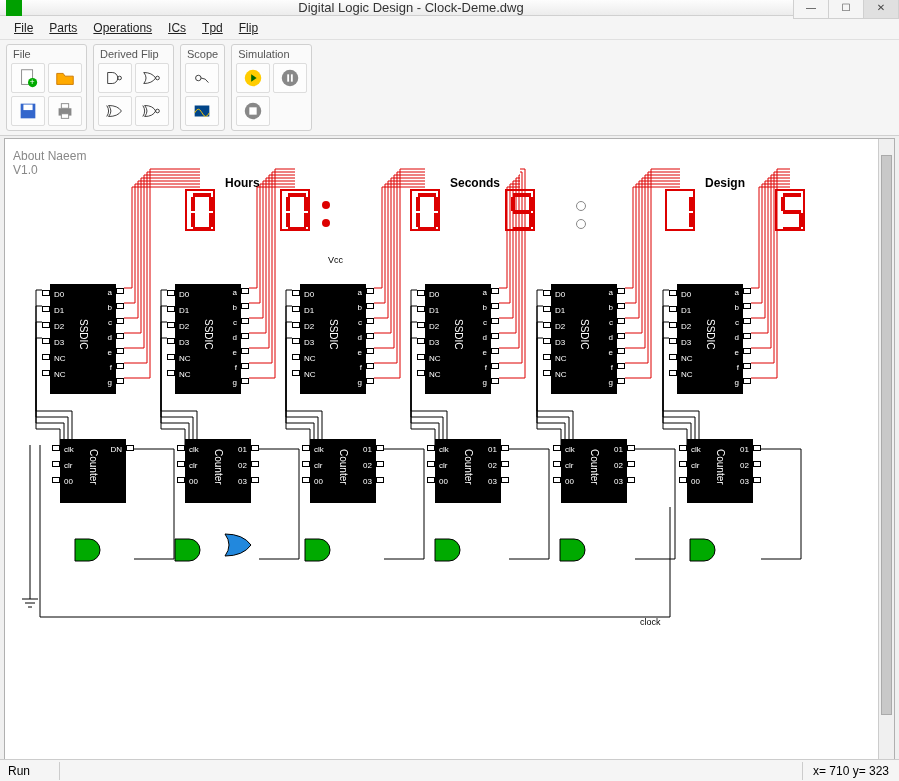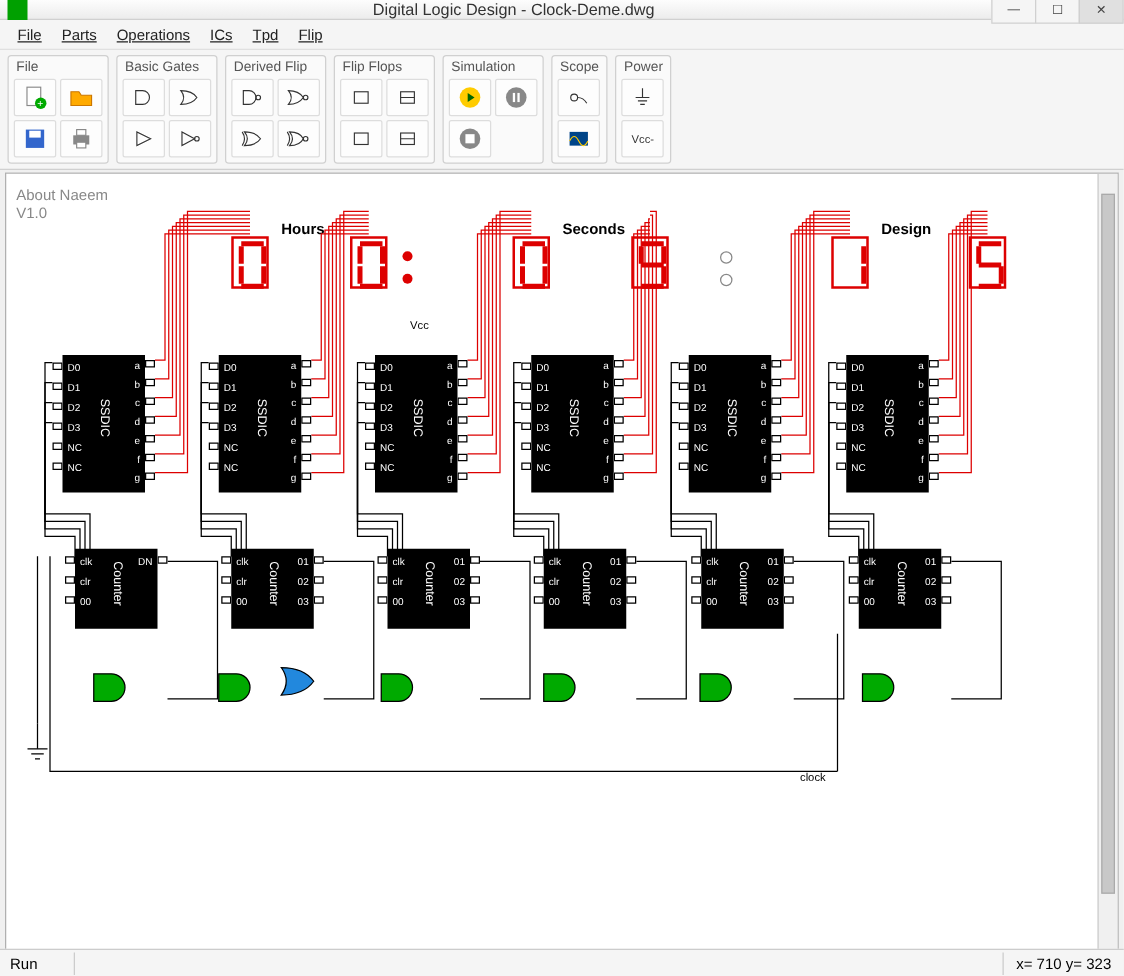--- a/index.html
+++ b/index.html
@@ -87,98 +87,62 @@
       <div class="tb">
           <svg viewBox="0 0 24 24">
             <rect x="5" y="9" width="14" height="8" fill="#888"></rect>
             <rect x="8" y="4" width="8" height="5" fill="#fff" stroke="#888"></rect>
             <rect x="8" y="15" width="8" height="5" fill="#fff" stroke="#888"></rect>
           </svg>
         </div>
     </div>
   </div>
   <div class="group">
-    <div class="gt">Basic Gates</div>
+    <div class="gt">Derived Flip</div>
     <div class="grid">
       <div class="tb">
           <svg viewBox="0 0 24 24">
-            <path d="M5 6v12h6a6 6 0 000-12z" fill="none" stroke="#333"></path>
-          </svg>
-        </div>
-      <div class="tb">
-          <svg viewBox="0 0 24 24">
-            <path d="M4 6q5 6 0 12q10 0 14-6q-4-6-14-6z" fill="none" stroke="#333"></path>
-          </svg>
-        </div>
-      <div class="tb">
-          <svg viewBox="0 0 24 24">
-            <path d="M6 6v12l12-6z" fill="none" stroke="#333"></path>
-          </svg>
-        </div>
-      <div class="tb">
-          <svg viewBox="0 0 24 24">
-            <path d="M5 6v12l11-6z" fill="none" stroke="#333"></path>
+            <path d="M4 6v12h5a6 6 0 000-12z" fill="none" stroke="#333"></path>
+            <circle cx="17" cy="12" r="2" fill="none" stroke="#333"></circle>
+          </svg>
+        </div>
+      <div class="tb">
+          <svg viewBox="0 0 24 24">
+            <path d="M3 6q5 6 0 12q9 0 13-6q-4-6-13-6z" fill="none" stroke="#333"></path>
+            <circle cx="18" cy="12" r="2" fill="none" stroke="#333"></circle>
+          </svg>
+        </div>
+      <div class="tb">
+          <svg viewBox="0 0 24 24">
+            <path d="M3 6q4 6 0 12" fill="none" stroke="#333"></path>
+            <path d="M5 6q5 6 0 12q10 0 14-6q-4-6-14-6z" fill="none" stroke="#333"></path>
+          </svg>
+        </div>
+      <div class="tb">
+          <svg viewBox="0 0 24 24">
+            <path d="M2 6q4 6 0 12" fill="none" stroke="#333"></path>
+            <path d="M4 6q5 6 0 12q9 0 12-6q-3-6-12-6z" fill="none" stroke="#333"></path>
             <circle cx="18" cy="12" r="2" fill="none" stroke="#333"></circle>
           </svg>
         </div>
     </div>
   </div>
   <div class="group">
-    <div class="gt">Derived Flip</div>
-    <div class="grid">
-      <div class="tb">
-          <svg viewBox="0 0 24 24">
-            <path d="M4 6v12h5a6 6 0 000-12z" fill="none" stroke="#333"></path>
-            <circle cx="17" cy="12" r="2" fill="none" stroke="#333"></circle>
-          </svg>
-        </div>
-      <div class="tb">
-          <svg viewBox="0 0 24 24">
-            <path d="M3 6q5 6 0 12q9 0 13-6q-4-6-13-6z" fill="none" stroke="#333"></path>
-            <circle cx="18" cy="12" r="2" fill="none" stroke="#333"></circle>
-          </svg>
-        </div>
-      <div class="tb">
-          <svg viewBox="0 0 24 24">
-            <path d="M3 6q4 6 0 12" fill="none" stroke="#333"></path>
-            <path d="M5 6q5 6 0 12q10 0 14-6q-4-6-14-6z" fill="none" stroke="#333"></path>
-          </svg>
-        </div>
-      <div class="tb">
-          <svg viewBox="0 0 24 24">
-            <path d="M2 6q4 6 0 12" fill="none" stroke="#333"></path>
-            <path d="M4 6q5 6 0 12q9 0 12-6q-3-6-12-6z" fill="none" stroke="#333"></path>
-            <circle cx="18" cy="12" r="2" fill="none" stroke="#333"></circle>
-          </svg>
-        </div>
-    </div>
-  </div>
-  <div class="group">
-    <div class="gt">Flip Flops</div>
-    <div class="grid">
-      <div class="tb">
-          <svg viewBox="0 0 24 24">
-            <rect x="6" y="7" width="12" height="10" fill="none" stroke="#333"></rect>
-          </svg>
-        </div>
-      <div class="tb">
-          <svg viewBox="0 0 24 24">
-            <rect x="6" y="7" width="12" height="10" fill="none" stroke="#333"></rect>
-            <line x1="6" y1="12" x2="18" y2="12" stroke="#333"></line>
-          </svg>
-        </div>
-      <div class="tb">
-          <svg viewBox="0 0 24 24">
-            <rect x="6" y="7" width="12" height="10" fill="none" stroke="#333"></rect>
-          </svg>
-        </div>
-      <div class="tb">
-          <svg viewBox="0 0 24 24">
-            <rect x="6" y="7" width="12" height="10" fill="none" stroke="#333"></rect>
-            <line x1="6" y1="12" x2="18" y2="12" stroke="#333"></line>
+    <div class="gt">Scope</div>
+    <div class="single">
+      <div class="tb">
+          <svg viewBox="0 0 24 24">
+            <circle cx="8" cy="12" r="3" fill="none" stroke="#333"></circle>
+            <path d="M11 12q5 0 8 5" stroke="#333" fill="none"></path>
+          </svg>
+        </div>
+      <div class="tb">
+          <svg viewBox="0 0 24 24">
+            <rect x="4" y="6" width="16" height="12" fill="#048"></rect>
+            <path d="M4 14q4-8 8 0t8 0" stroke="#fc0" fill="none"></path>
           </svg>
         </div>
     </div>
   </div>
   <div class="group">
     <div class="gt">Simulation</div>
     <div class="grid">
       <div class="tb">
           <svg viewBox="0 0 24 24">
             <circle cx="12" cy="12" r="9" fill="#fc0"></circle>
@@ -192,51 +156,20 @@
             <rect x="13" y="8" width="2" height="8" fill="#fff"></rect>
           </svg>
         </div>
       <div class="tb">
           <svg viewBox="0 0 24 24">
             <circle cx="12" cy="12" r="9" fill="#888"></circle>
             <rect x="8" y="8" width="8" height="8" fill="#fff"></rect>
           </svg>
         </div>
       <div class="tb" style="visibility:hidden"></div>
-    </div>
-  </div>
-  <div class="group">
-    <div class="gt">Scope</div>
-    <div class="single">
-      <div class="tb">
-          <svg viewBox="0 0 24 24">
-            <circle cx="8" cy="12" r="3" fill="none" stroke="#333"></circle>
-            <path d="M11 12q5 0 8 5" stroke="#333" fill="none"></path>
-          </svg>
-        </div>
-      <div class="tb">
-          <svg viewBox="0 0 24 24">
-            <rect x="4" y="6" width="16" height="12" fill="#048"></rect>
-            <path d="M4 14q4-8 8 0t8 0" stroke="#fc0" fill="none"></path>
-          </svg>
-        </div>
-    </div>
-  </div>
-  <div class="group">
-    <div class="gt">Power</div>
-    <div class="single">
-      <div class="tb">
-          <svg viewBox="0 0 24 24">
-            <line x1="12" y1="4" x2="12" y2="12" stroke="#333"></line>
-            <line x1="6" y1="12" x2="18" y2="12" stroke="#333"></line>
-            <line x1="8" y1="15" x2="16" y2="15" stroke="#333"></line>
-            <line x1="10" y1="18" x2="14" y2="18" stroke="#333"></line>
-          </svg>
-        </div>
-      <div class="tb" style="font-size:9px;color:#333">Vcc-</div>
     </div>
   </div>
 </div>
 
 <div class="canvas-wrap">
   <div class="canvas">
     <div class="author">
       <span>About Naeem</span><br><span>V1.0</span>
     </div>
     <div class="hdr" style="left:220px">Hours</div>

